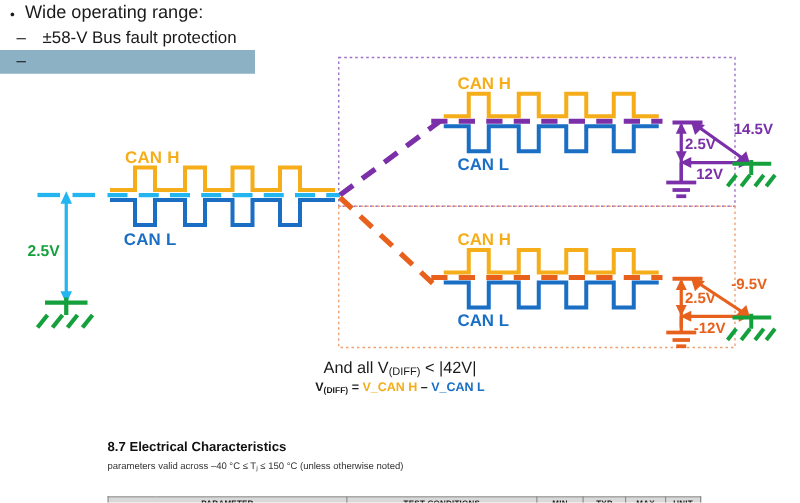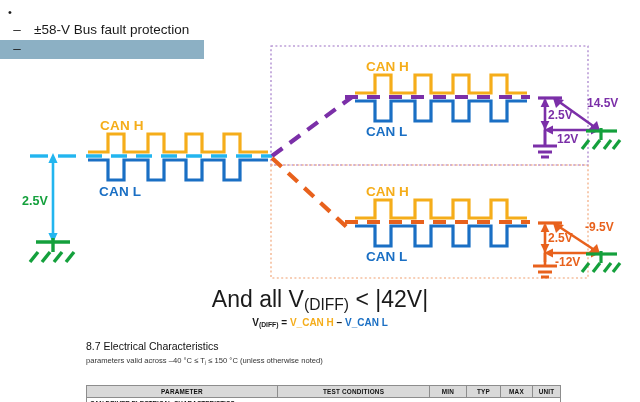--- a/index.html
+++ b/index.html
@@ -14,43 +14,44 @@
   .b-l2{font-size:13.5px;color:#1a1a1a;padding:2px 0 0 0;}
   .b-l2 .dash{width:34px;text-align:center;}
   .hl{background:#8cb0c4;}
   .hl-wrap{width:204px;}
   
   .lbl{font-weight:bold;letter-spacing:0.2px;}
   .canh{color:#f5ad1a;}
   .canl{color:#1a6fc4;}
   
   #center-eq{left:0;top:286px;width:640px;text-align:center;}
-  #eq-main{font-size:23px;color:#1a1a1a;}
+  #eq-main{font-size:13px;color:#1a1a1a;}
   #eq-sub{font-size:10px;margin-top:3px;color:#1a1a1a;}
   .sub{font-size:0.68em;vertical-align:-0.22em;letter-spacing:0;}
   
   #ds{left:86px;top:340px;width:468px;}
-  #ds-title{font-size:10.5px;font-weight:normal;color:#111;margin-bottom:3px;}
+  #ds-title{font-size:10.5px;font-weight:bold;color:#111;margin-bottom:3px;margin-top:12px;}
   #ds-note{font-size:7.6px;color:#333;margin-bottom:20px;}
   table{border-collapse:collapse;width:468px;table-layout:fixed;
         font-size:6.4px;color:#111;border:1px solid #8d8d8d;}
   th,td{border:1px solid #8d8d8d;padding:1px 3px;height:9px;}
   thead th{background:#d9d9d9;text-align:center;font-weight:bold;
            letter-spacing:.2px;font-size:6.4px;}
   .sec td{font-weight:bold;font-size:6.4px;}
   .num{text-align:right;}
   .ctr{text-align:center;}
   svg{display:block;}
 </style>
 </head>
 <body>
 
 <div class="abs" id="bullets">
   <div class="b-row b-l1">
     <span class="dot">•</span>
+    <span>Wide operating range:</span>
   </div>
   <div class="b-row b-l2">
     <span class="dash">–</span>
     <span>±58-V Bus fault protection</span>
   </div>
   <div class="b-row b-l2 hl hl-wrap" style="margin-top:3px;padding-bottom:3px;">
     <span class="dash">–</span>
   </div>
 </div>
 

